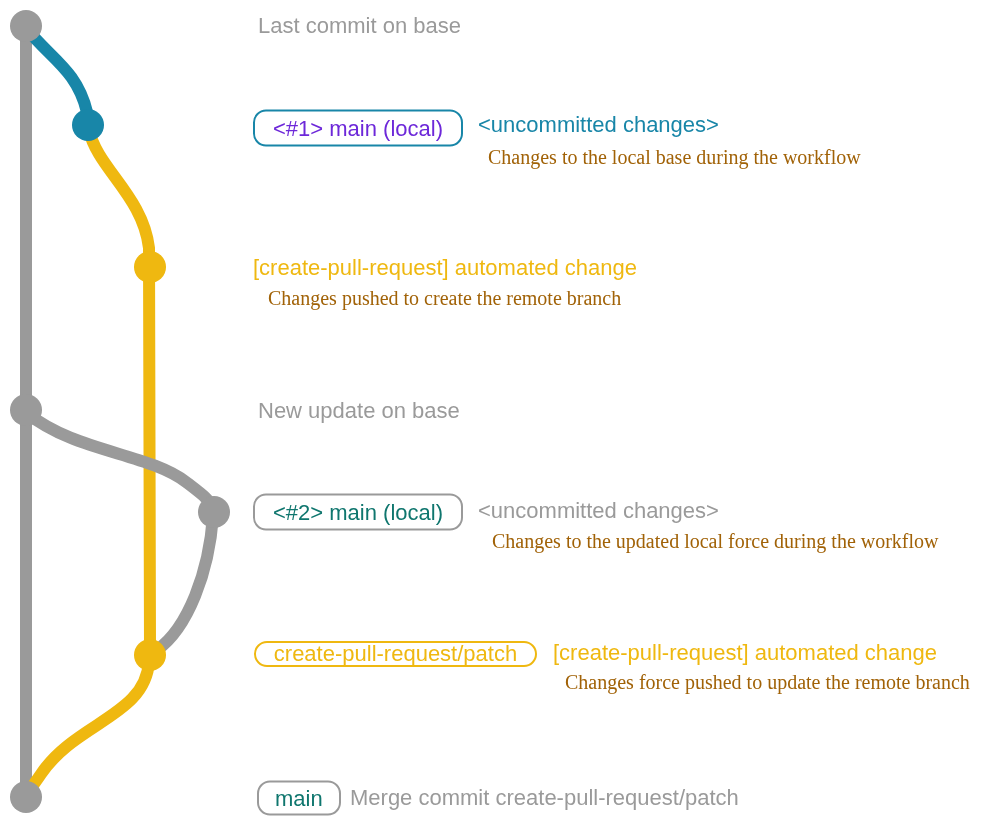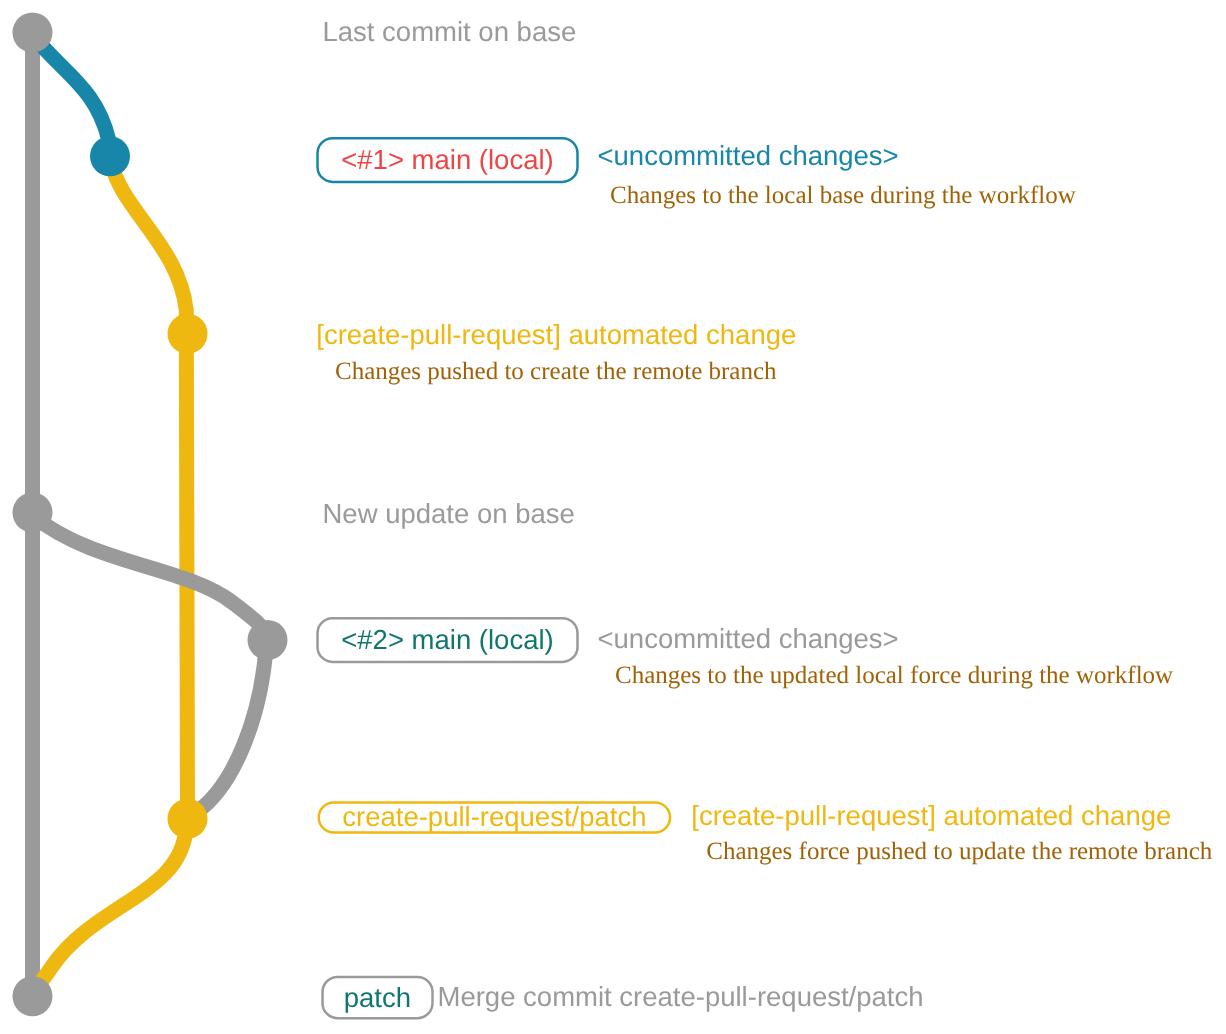--- a/index.html
+++ b/index.html
@@ -22,21 +22,21 @@
   }
   .merge-note { font-size: 22px; color: #9a9a9a; }
 
   .branch-box {
     position: absolute;
     display: flex; align-items: center; justify-content: center;
     border: 2px solid; border-radius: 13px;
     padding: 0 16px; box-sizing: border-box;
     font-size: 22px; background: #ffffff;
   }
-  .box-teal   { border-color: #1886a8; color: #ef4444; }
+  .box-teal   { border-color: #1886a8; color: #6d28d9; }
   .box-gray   { border-color: #9a9a9a; color: #0f766e; }
   .box-yellow { border-color: #efb810; color: #efb810; }
 </style>
 </head>
 <body>
 
 <svg id="graph-svg" width="981" height="827" viewBox="0 0 981 827" xmlns="http://www.w3.org/2000/svg" aria-hidden="true">
 
   <path d="M 26 26 L 26 797" stroke="#9a9a9a" stroke-width="12" fill="none" stroke-linecap="round"></path>
 
@@ -78,15 +78,15 @@
 <div class="abs vcenter status-gray" style="left:478px; top:511px;">&lt;uncommitted changes&gt;</div>
 <div class="abs vcenter serif-note" style="left:492px; top:541px;">Changes to the updated local force during the workflow</div>
 
 <div class="branch-box box-yellow vcenter" style="left:254px; top:654px; height:26px; min-width:283px;">
   <span>create-pull-request/patch</span>
 </div>
 <div class="abs vcenter commit-title-yellow" style="left:553px; top:653px;">[create-pull-request] automated change</div>
 <div class="abs vcenter serif-note" style="left:565px; top:682px;">Changes force pushed to update the remote branch</div>
 
 <div class="branch-box box-gray vcenter" style="left:257px; top:798px; height:35px; min-width:78px;">
-  <span>patch</span>
+  <span>main</span>
 </div>
 <div class="abs vcenter merge-note" style="left:350px; top:798px;">Merge commit create-pull-request/patch</div>
 
 </body></html>

